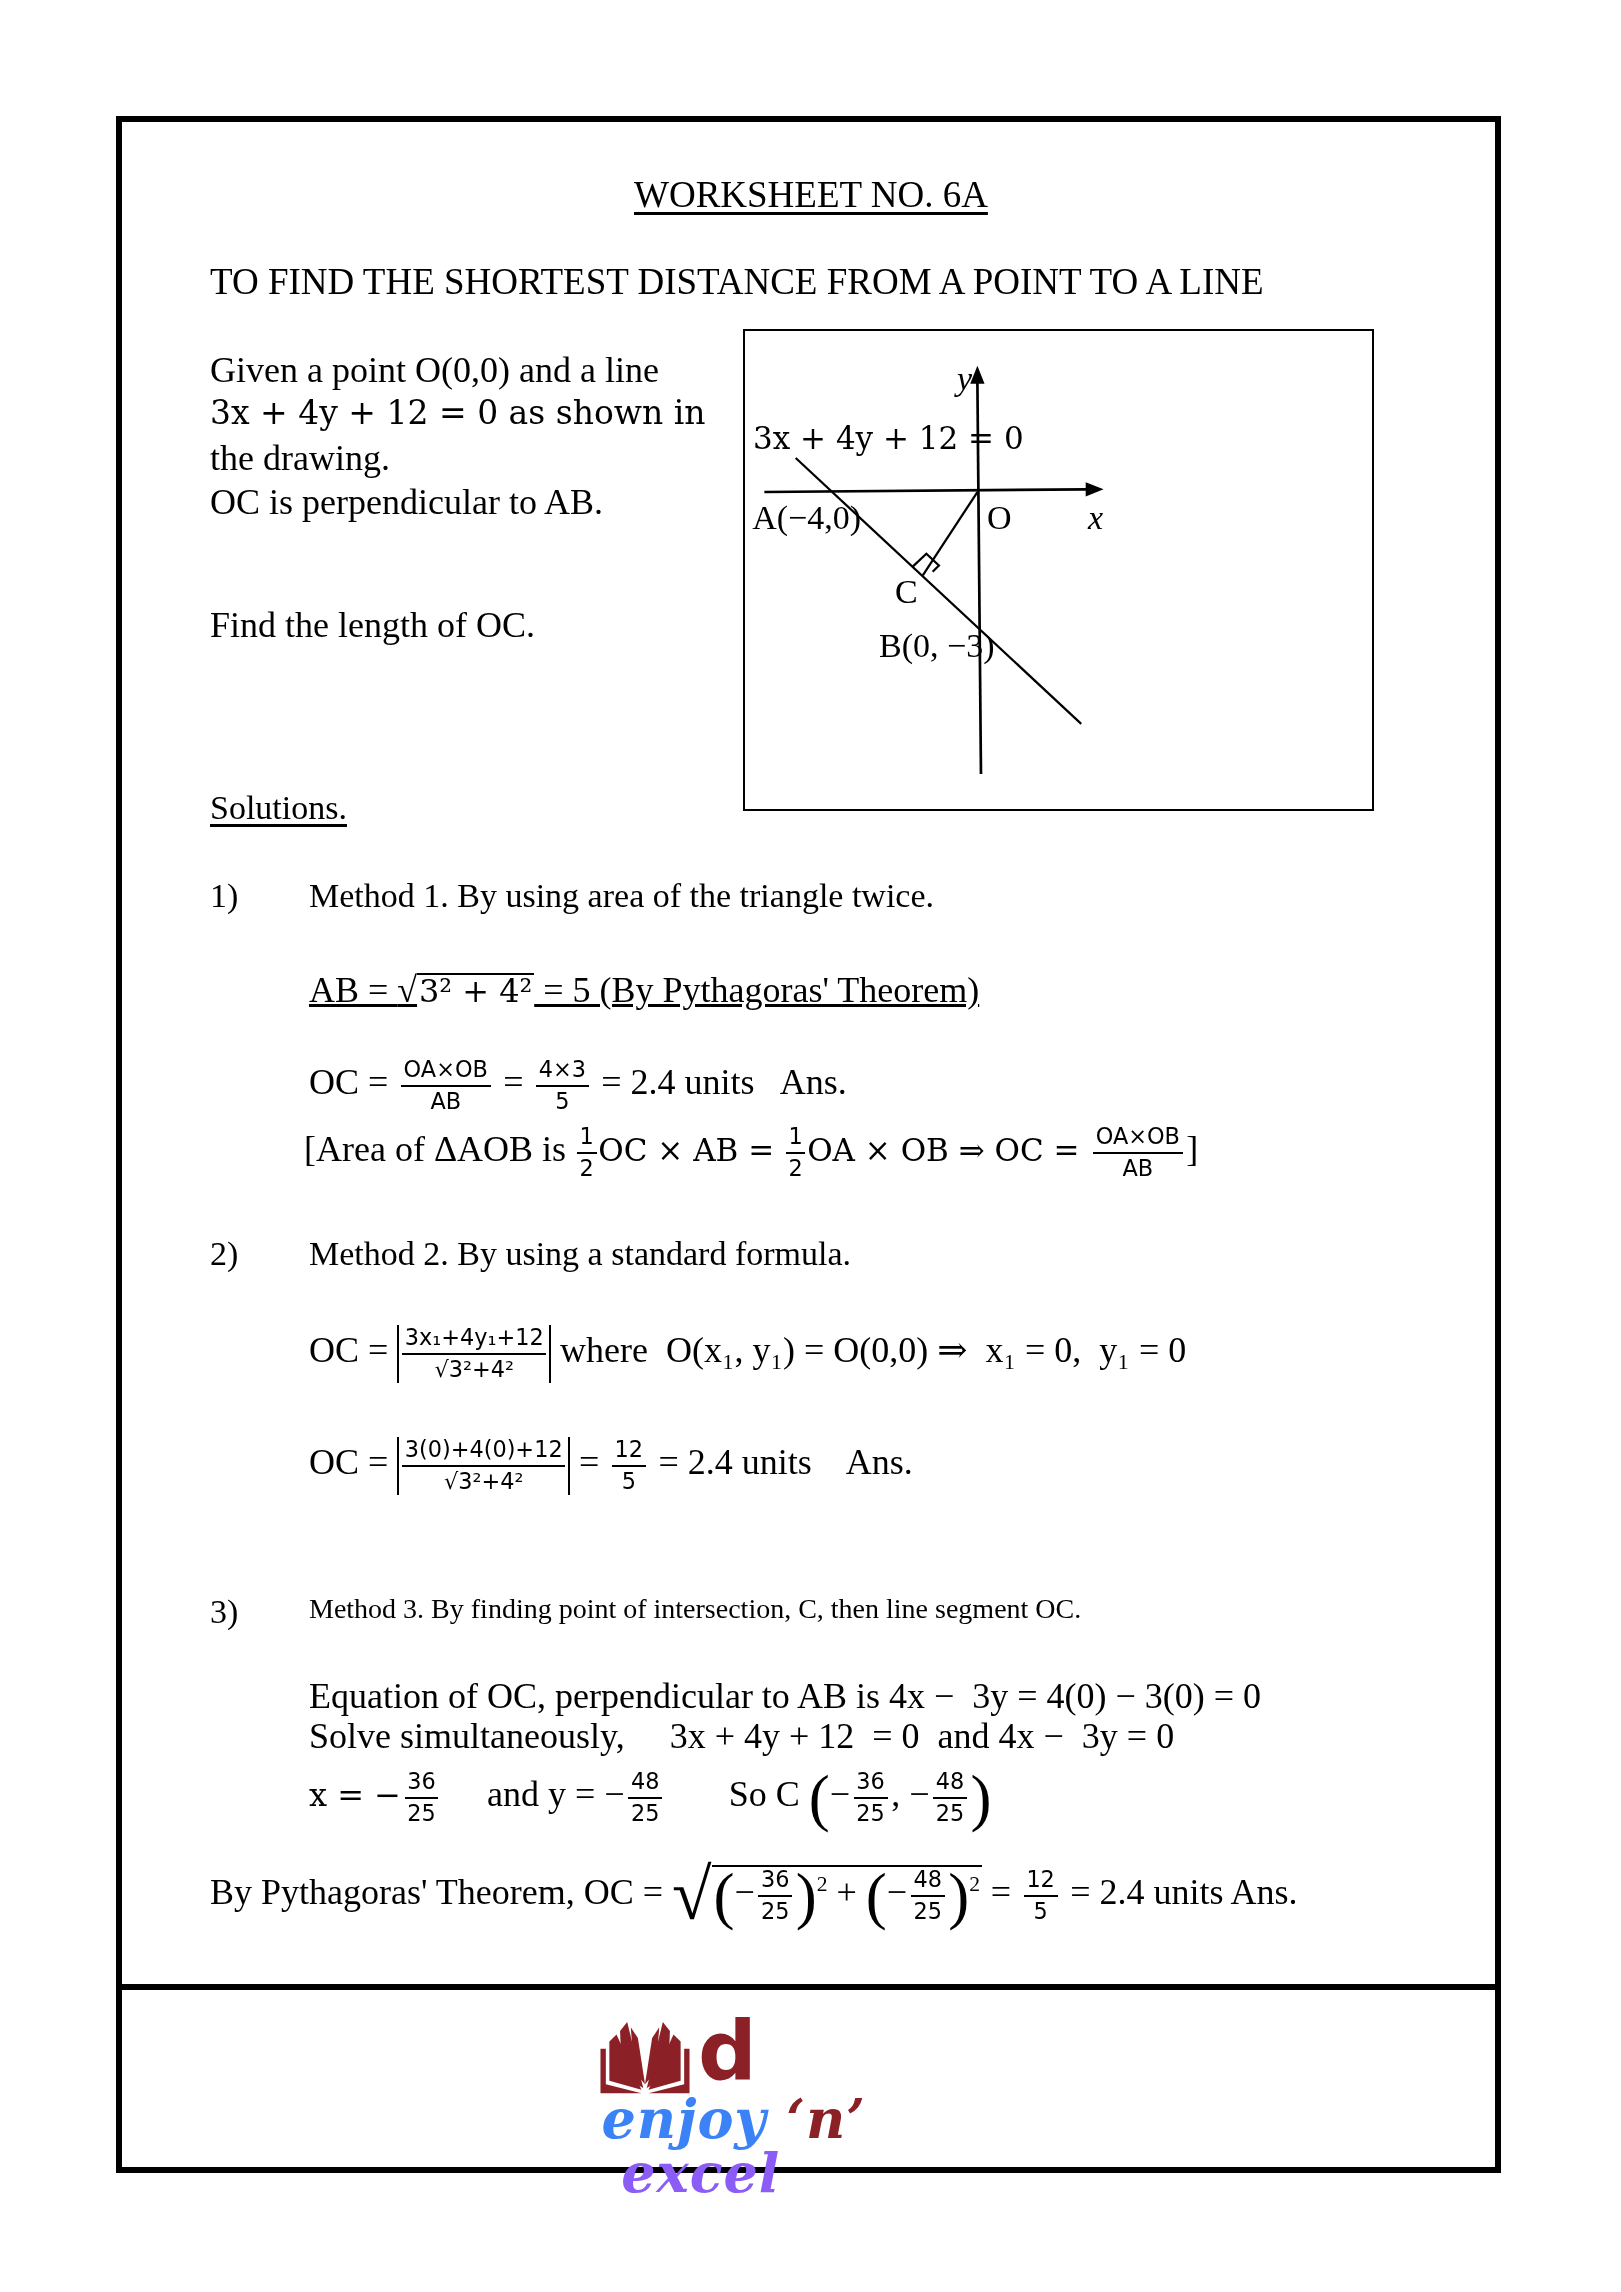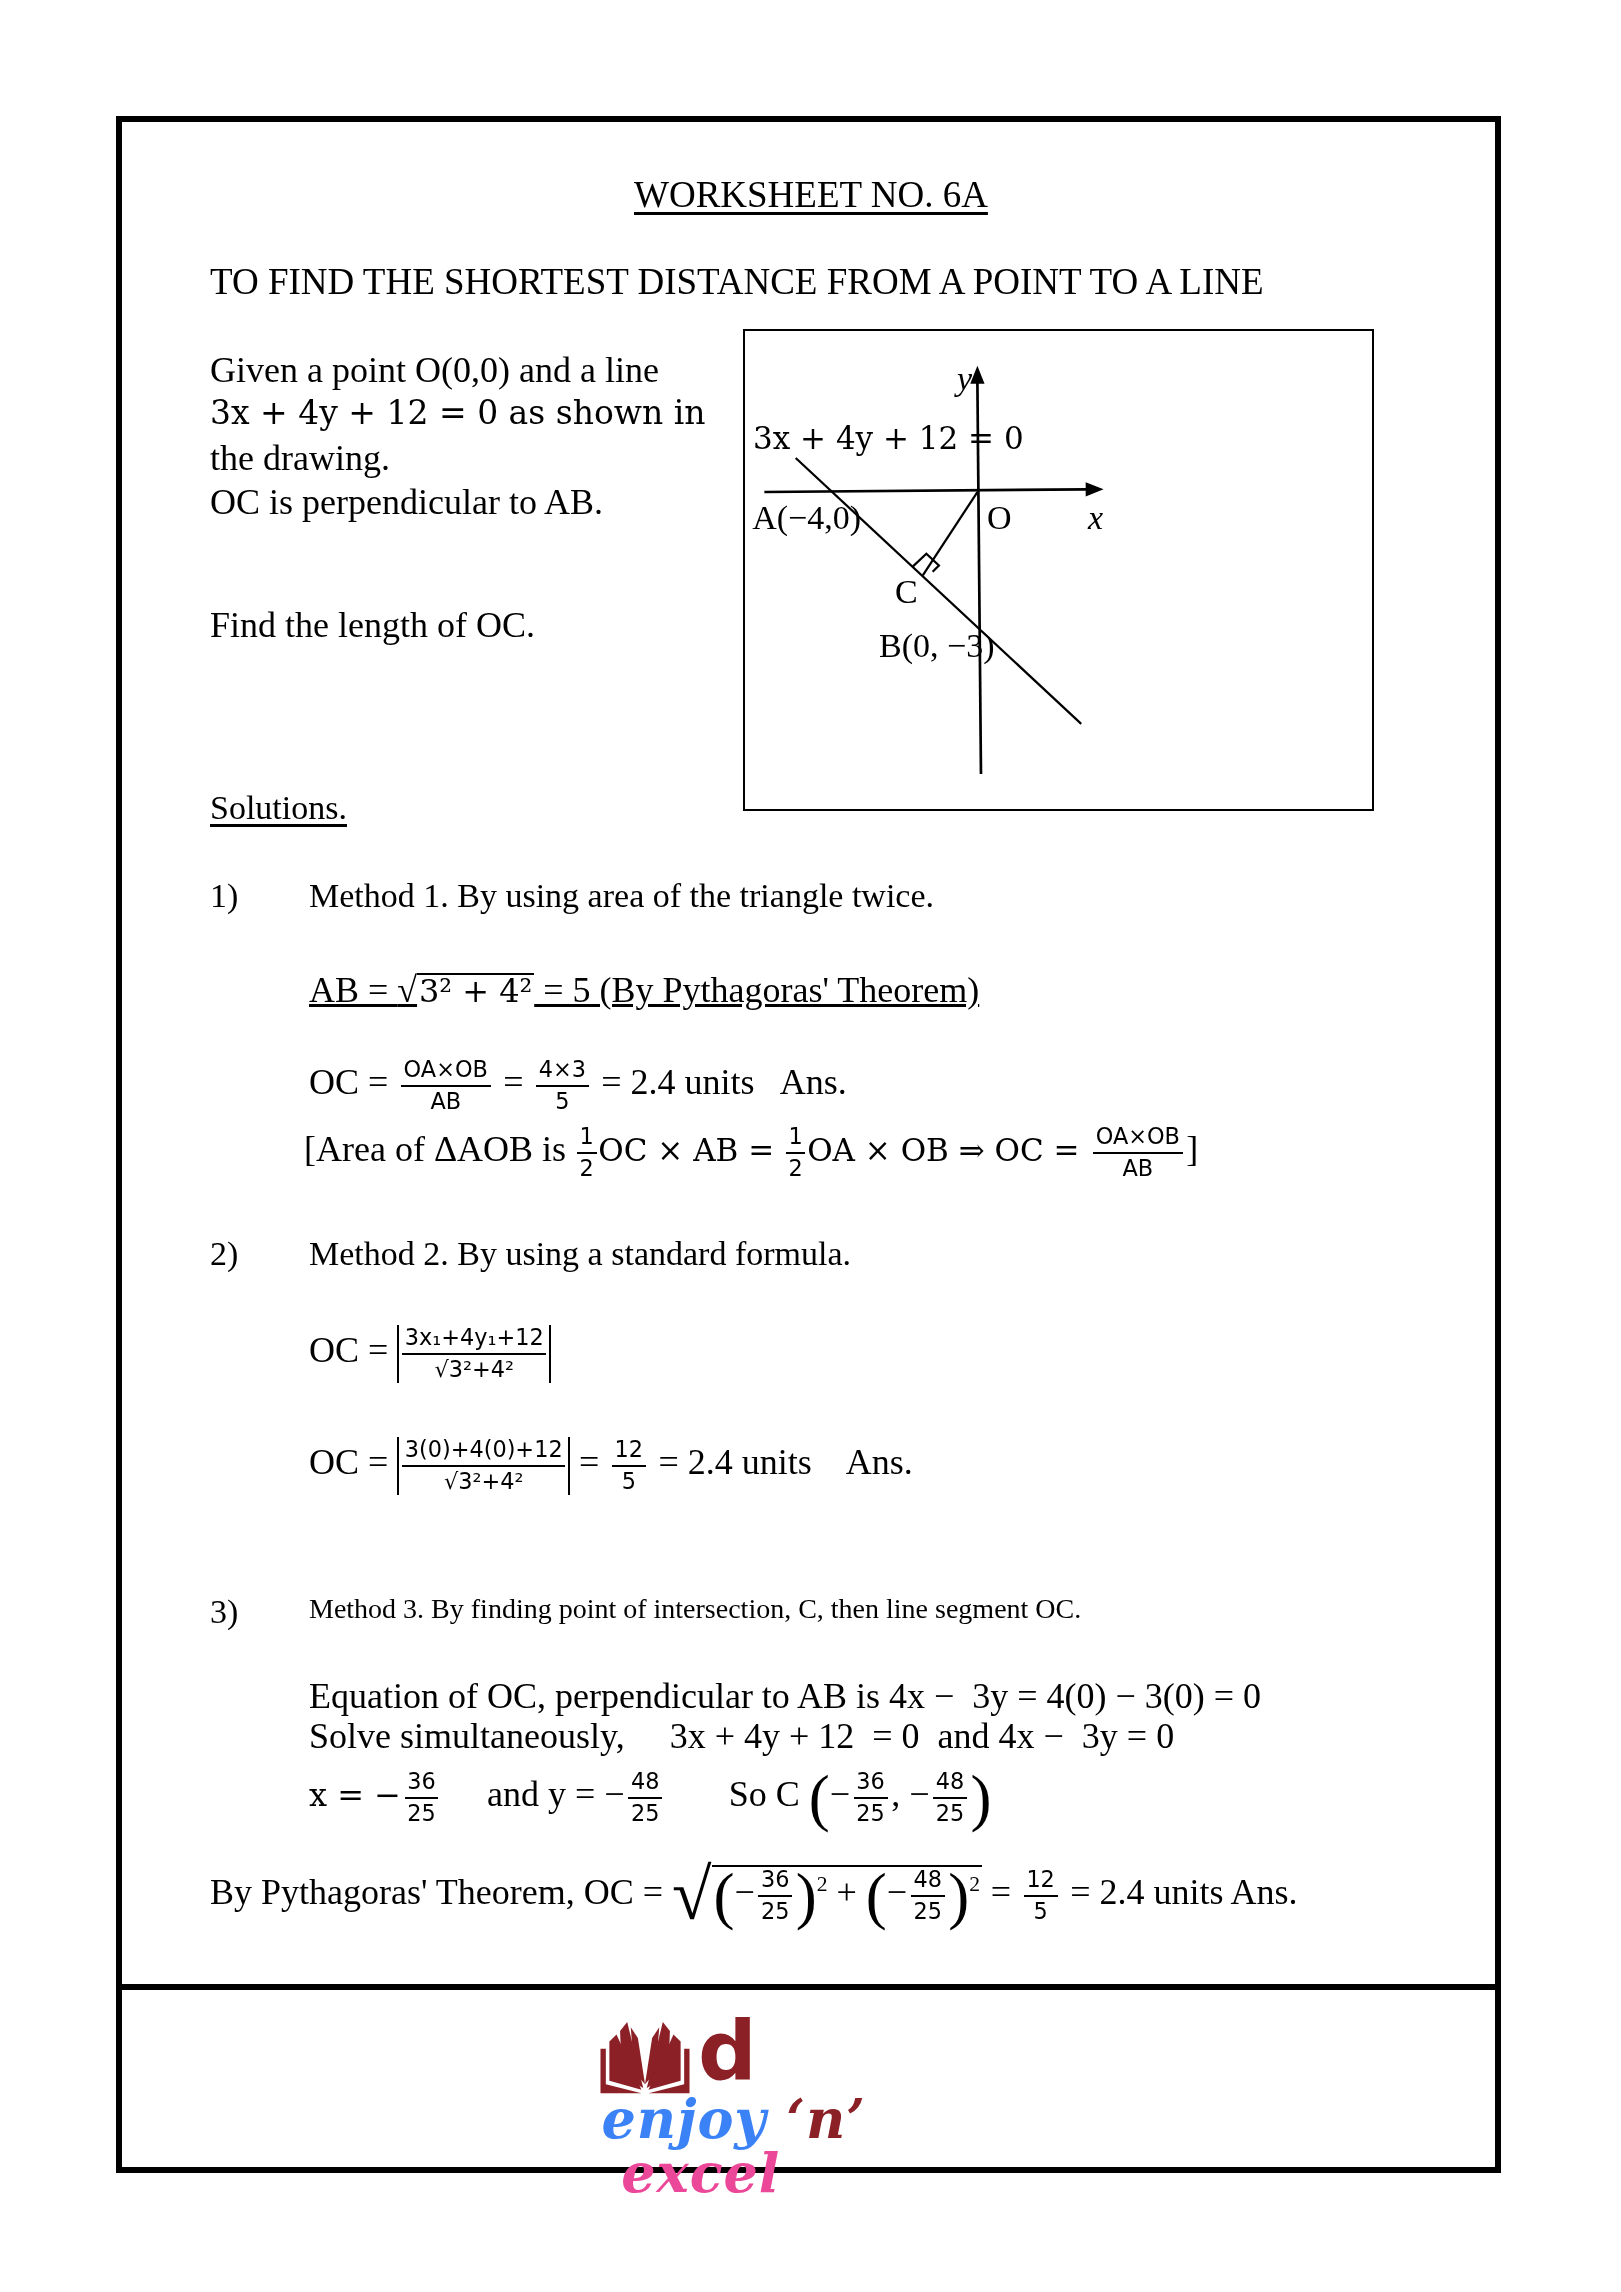--- a/index.html
+++ b/index.html
@@ -110,21 +110,21 @@
 </div>
 
 <div>
   <div class="t b sz40" style="left:210px; top:1237px; font-size:34px;">2)</div>
   <div class="t b sz40" style="left:309px; top:1237px; font-size:34px;">Method 2. By using a standard formula.</div>
 
   <div class="t sz40" style="left:309px; top:1325px;">
     <span>OC = </span><span class="absv"><span class="frac" style="margin:0;">
           <span class="num">3x₁+4y₁+12</span>
           <span class="den">√3²+4²</span>
-        </span></span>
+        </span></span><span style="white-space:pre;"> where  O(x₁, y₁) = O(0,0) ⇒  x₁ = 0,  y₁ = 0</span>
   </div>
 
   <div class="t sz40" style="left:309px; top:1437px;">
     <span>OC = </span><span class="absv"><span class="frac" style="margin:0;">
           <span class="num">3(0)+4(0)+12</span>
           <span class="den">√3²+4²</span>
         </span></span><span> = </span><span class="frac">
         <span class="num">12</span>
         <span class="den">5</span>
       </span><span class="b" style="white-space:pre;"> = 2.4 units    Ans.</span>
@@ -176,16 +176,16 @@
       <polygon points="10,22 18,14 46,76 10,66"></polygon>
       <polygon points="90,22 82,14 54,76 90,66"></polygon>
       <polygon points="22,10 30,0 48,74 24,60"></polygon>
       <polygon points="78,10 70,0 52,74 76,60"></polygon>
       <polygon points="34,6 42,18 50,70 38,56"></polygon>
       <polygon points="66,6 58,18 50,70 62,56"></polygon>
     </g>
   </svg>
   <span class="logo-word" style="left:100px; color:#8b2026;">d</span>
   <div class="tagline">
-    <span style="color:#3b82f6; white-space:pre;">enjoy </span><span style="color:#8b2026;">‘n’</span><span style="color:#ec4899; white-space:pre;"> excel</span>
+    <span style="color:#3b82f6; white-space:pre;">enjoy </span><span style="color:#8b2026;">‘n’</span><span style="color:#8b5cf6; white-space:pre;"> excel</span>
   </div>
 </div>
 
 
 </body></html>

